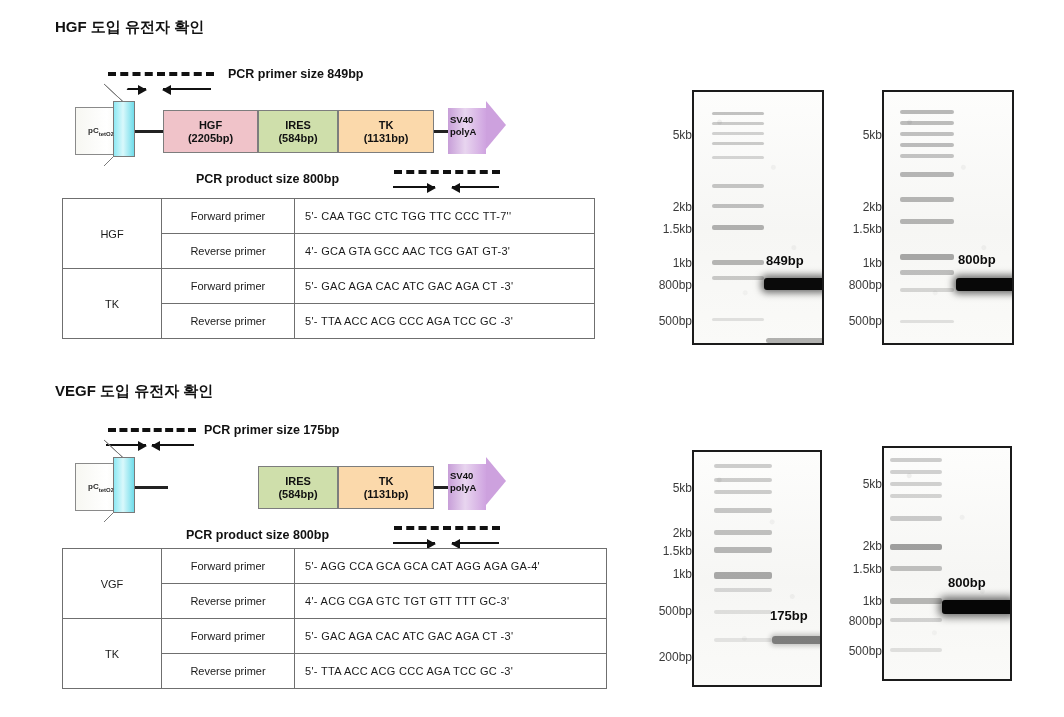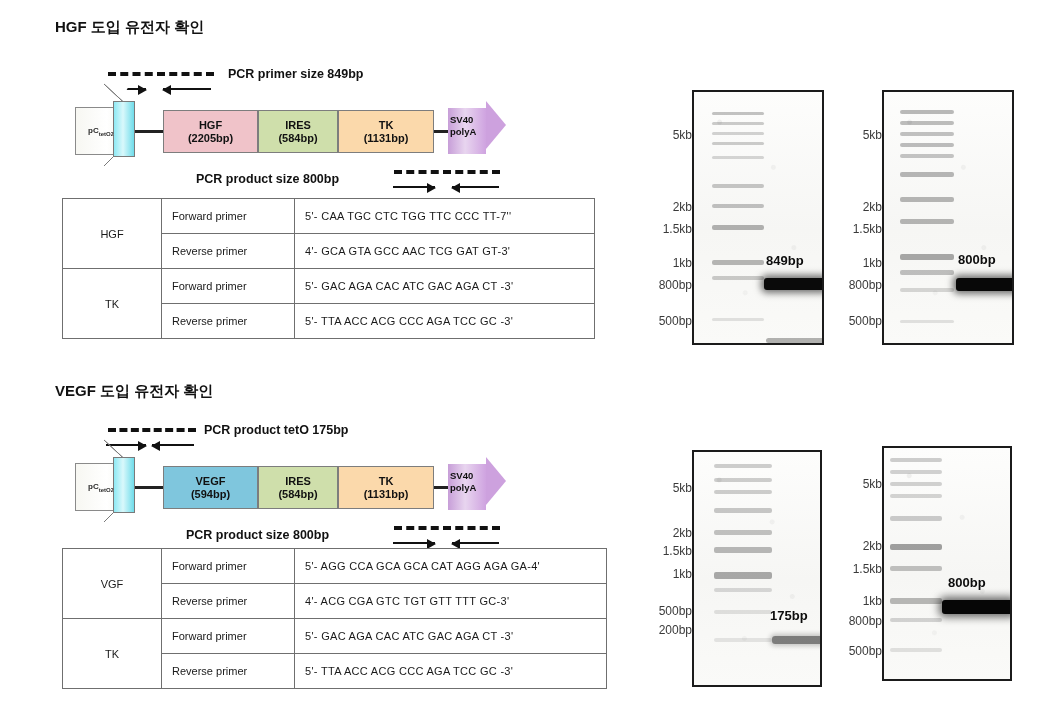--- a/index.html
+++ b/index.html
@@ -110,21 +110,21 @@
     font-size:11px;color:#1a1a1a;
     padding:0 10px;
     height:34px;
     vertical-align:middle;
     white-space:nowrap;
   }
   .ptable td.gene{
     text-align:center;width:78px;font-size:11px;
   }
   .ptable td.kind{
-    text-align:left;width:112px;
+    text-align:center;width:112px;
   }
   .ptable td.seq{
     text-align:left;
     letter-spacing:0.3px;
   }
 
   
   .gelwrap{position:absolute;}
   .gel{
     position:absolute;
@@ -294,38 +294,34 @@
   <div class="band-label" style="left:128px;top:164px;">800bp</div>
 </div>
 
 <div class="abs section-title" style="left:55px;top:382px;">VEGF 도입 유전자 확인</div>
 
 <div class="construct" style="left:0;top:348px;width:530px;height:190px;">
 
   <div class="dashline" style="left:108px;top:80px;width:88px;"></div>
   <div class="arrow-r" style="left:106px;top:96px;width:40px;"></div>
   <div class="arrow-l" style="left:152px;top:96px;width:42px;"></div>
-  <div class="pcr-label" style="left:204px;top:75px;">PCR product  tetO 175bp</div>
+  <div class="pcr-label" style="left:204px;top:75px;">PCR primer  size 175bp</div>
 
   <svg class="abs" style="left:98px;top:90px;" width="42" height="86">
     <polygon points="6,2 34,28 34,56 6,84 34,56 34,28" fill="none" stroke="#7a7a7a" stroke-width="1"></polygon>
   </svg>
 
   <div class="backbone-line" style="left:128px;top:138px;width:40px;"></div>
 
   <div class="promoter-box" style="left:75px;top:115px;width:58px;height:48px;"></div>
   <div class="promoter-strip" style="left:113px;top:109px;width:22px;height:56px;"></div>
   <div class="promoter-label" style="left:88px;top:134px;">
     <span>pC</span><sub>tetO</sub><sub style="font-size:5px;">2</sub>
   </div>
 
-  <div class="gene-box" style="left:163px;top:118px;width:95px;height:43px;background:#7fc6dd;">
-    <span>VEGF</span>
-    <span>(594bp)</span>
-  </div>
   <div class="gene-box" style="left:258px;top:118px;width:80px;height:43px;background:#cfdfab;">
     <span>IRES</span>
     <span>(584bp)</span>
   </div>
   <div class="gene-box" style="left:338px;top:118px;width:96px;height:43px;background:#fbd9ab;">
     <span>TK</span>
     <span>(1131bp)</span>
   </div>
 
   <div class="backbone-line" style="left:434px;top:138px;width:16px;"></div>
@@ -368,21 +364,21 @@
 </tbody>
   </table>
 
 <div class="gelwrap" style="left:640px;top:448px;width:185px;height:245px;">
   <div class="gel-marks" style="left:0;top:0;width:52px;height:245px;">
     <div class="gel-mark" style="top:33px;">5kb</div>
     <div class="gel-mark" style="top:78px;">2kb</div>
     <div class="gel-mark" style="top:96px;">1.5kb</div>
     <div class="gel-mark" style="top:119px;">1kb</div>
     <div class="gel-mark" style="top:156px;">500bp</div>
-    <div class="gel-mark" style="top:175px;">200bp</div>
+    <div class="gel-mark" style="top:202px;">200bp</div>
   </div>
   <div class="gel" style="left:52px;top:2px;width:130px;height:237px;">
     <div class="grain"></div>
     <div class="ladder-band" style="left:20px;top:12px;width:58px;height:4px;background:rgba(70,70,70,.26);"></div>
     <div class="ladder-band" style="left:20px;top:26px;width:58px;height:4px;background:rgba(70,70,70,.26);"></div>
     <div class="ladder-band" style="left:20px;top:38px;width:58px;height:4px;background:rgba(70,70,70,.26);"></div>
     <div class="ladder-band" style="left:20px;top:56px;width:58px;height:5px;background:rgba(65,65,65,.28);"></div>
     <div class="ladder-band" style="left:20px;top:78px;width:58px;height:5px;background:rgba(60,60,60,.30);"></div>
     <div class="ladder-band" style="left:20px;top:95px;width:58px;height:6px;background:rgba(55,55,55,.34);"></div>
     <div class="ladder-band" style="left:20px;top:120px;width:58px;height:7px;background:rgba(50,50,50,.40);"></div>

